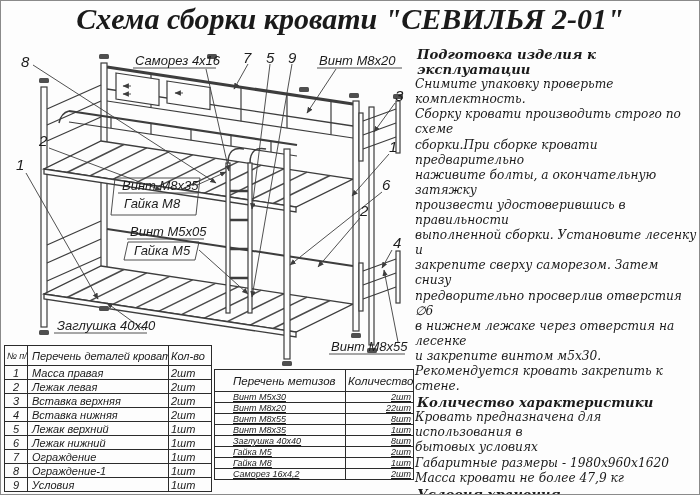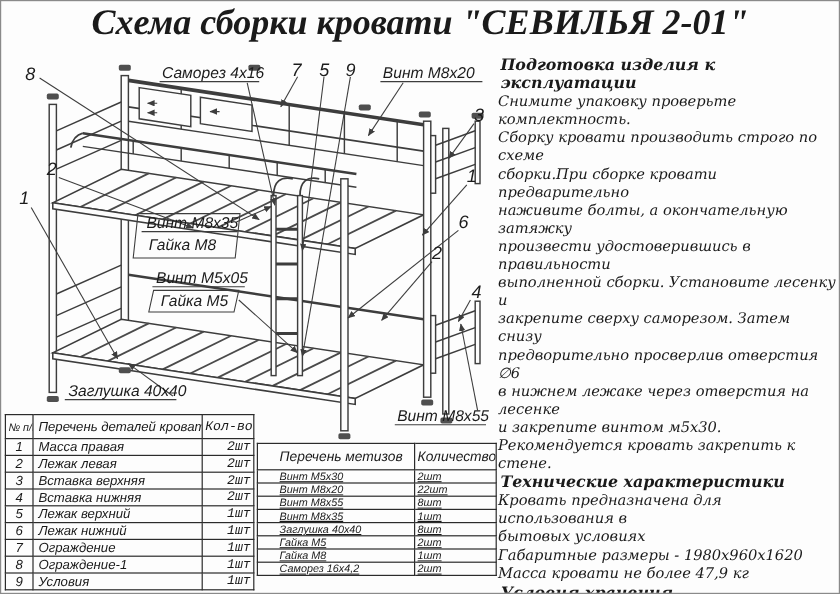--- a/index.html
+++ b/index.html
@@ -28,26 +28,26 @@
   .sec-b{white-space:pre-line;margin-bottom:1px;}
   
   table{border-collapse:collapse;table-layout:fixed;position:absolute;background:#fdfdfd;}
   td,th{border:1px solid #2b2b2b;font-style:italic;font-weight:normal;
         overflow:hidden;white-space:nowrap;padding:0 2px;box-sizing:border-box;}
   .parts-table{left:3px;top:344px;width:207px;}
   .parts-table th{font-size:11px;height:20px;}
   .parts-table td{font-size:11px;height:14px;}
   .parts-table .c-num{width:23px;text-align:center;}
   .parts-table .c-name{width:141px;text-align:left;padding-left:4px;}
-  .parts-table .c-qty{width:43px;text-align:right;font-family:Liberation Mono, monospace;}
+  .parts-table .c-qty{width:43px;text-align:left;}
   .hw-table{left:213px;top:368px;width:199px;}
   .hw-table th{font-size:11.5px;height:22px;}
   .hw-table td{font-size:9px;height:11px;text-decoration:underline;}
   .hw-table .c-name{width:131px;text-align:left;padding-left:18px;}
-  .hw-table .c-qty{width:68px;text-align:left;}
+  .hw-table .c-qty{width:68px;text-align:right;}
 </style>
 </head>
 <body>
 
 <div class="page">
 
   <div class="title">Схема сборки кровати "СЕВИЛЬЯ 2-01"</div>
 
   <svg class="drawing" width="412" height="330" viewBox="0 38 412 330">
     <defs>
@@ -238,21 +238,21 @@
 наживите болты, а окончательную затяжку
 произвести удостоверившись в правильности
 выполненной сборки. Установите лесенку и
 закрепите сверху саморезом. Затем снизу
 предворительно просверлив отверстия ∅6
 в нижнем лежаке через отверстия на лесенке
 и закрепите винтом м5х30.
 Рекомендуется кровать закрепить к стене.</div>
     </div>
     <div class="sec">
-      <div class="sec-h">Технические характеристики</div>
+      <div class="sec-h">Количество характеристики</div>
       <div class="sec-b">Кровать предназначена для использования в
 бытовых условиях
 Габаритные размеры - 1980х960х1620
 Масса кровати не более 47,9 кг</div>
     </div>
     <div class="sec">
       <div class="sec-h">Условия хранения.</div>
 
     </div>
 

